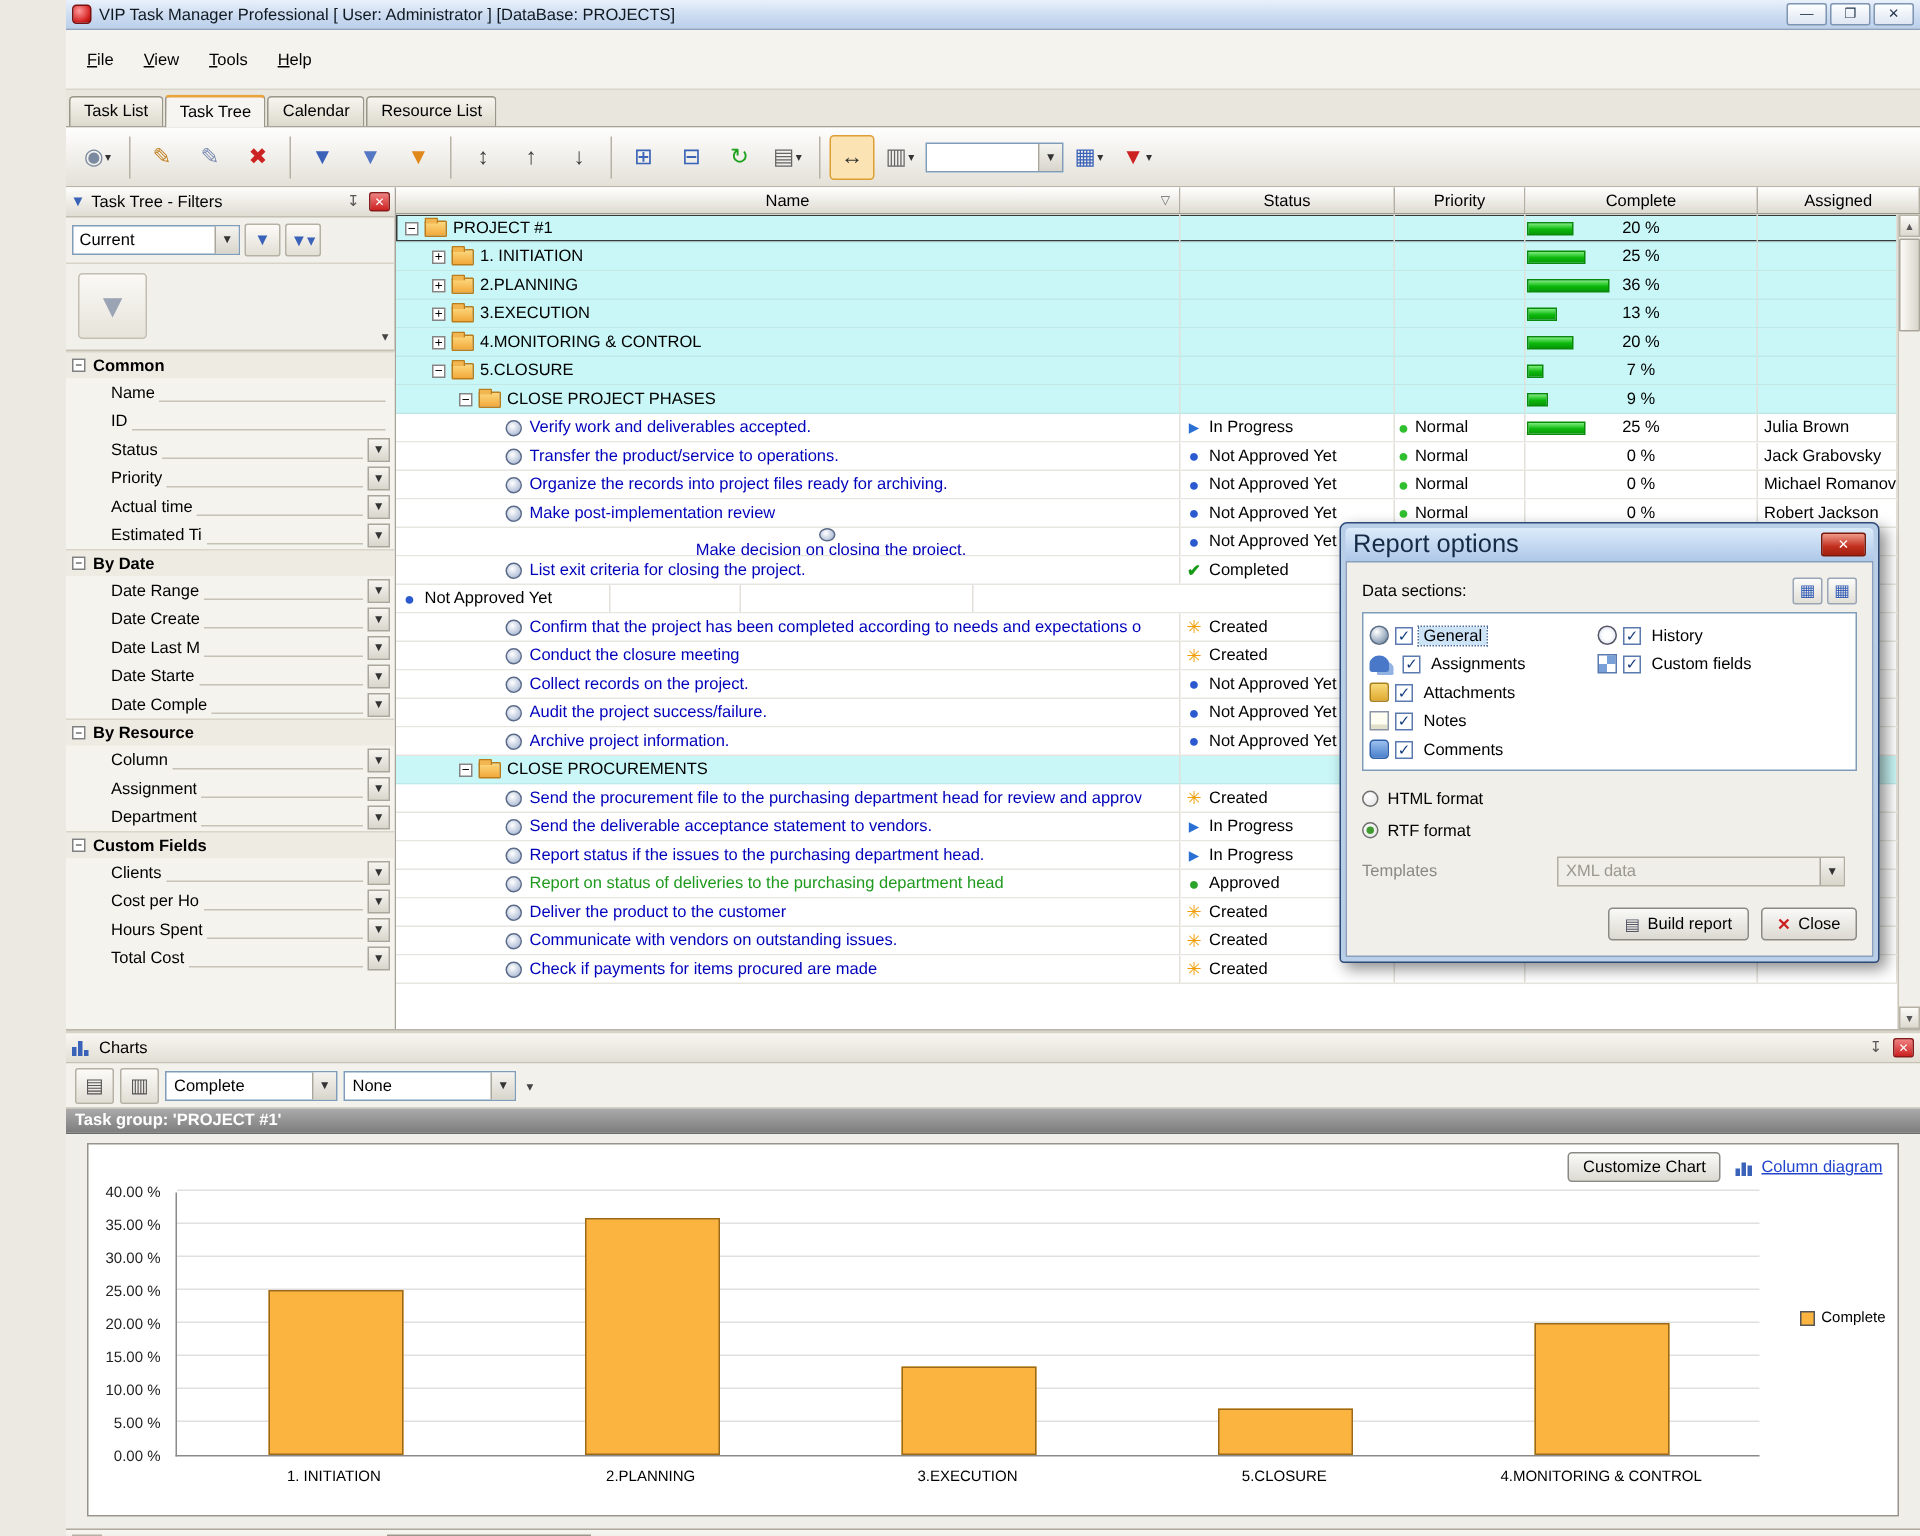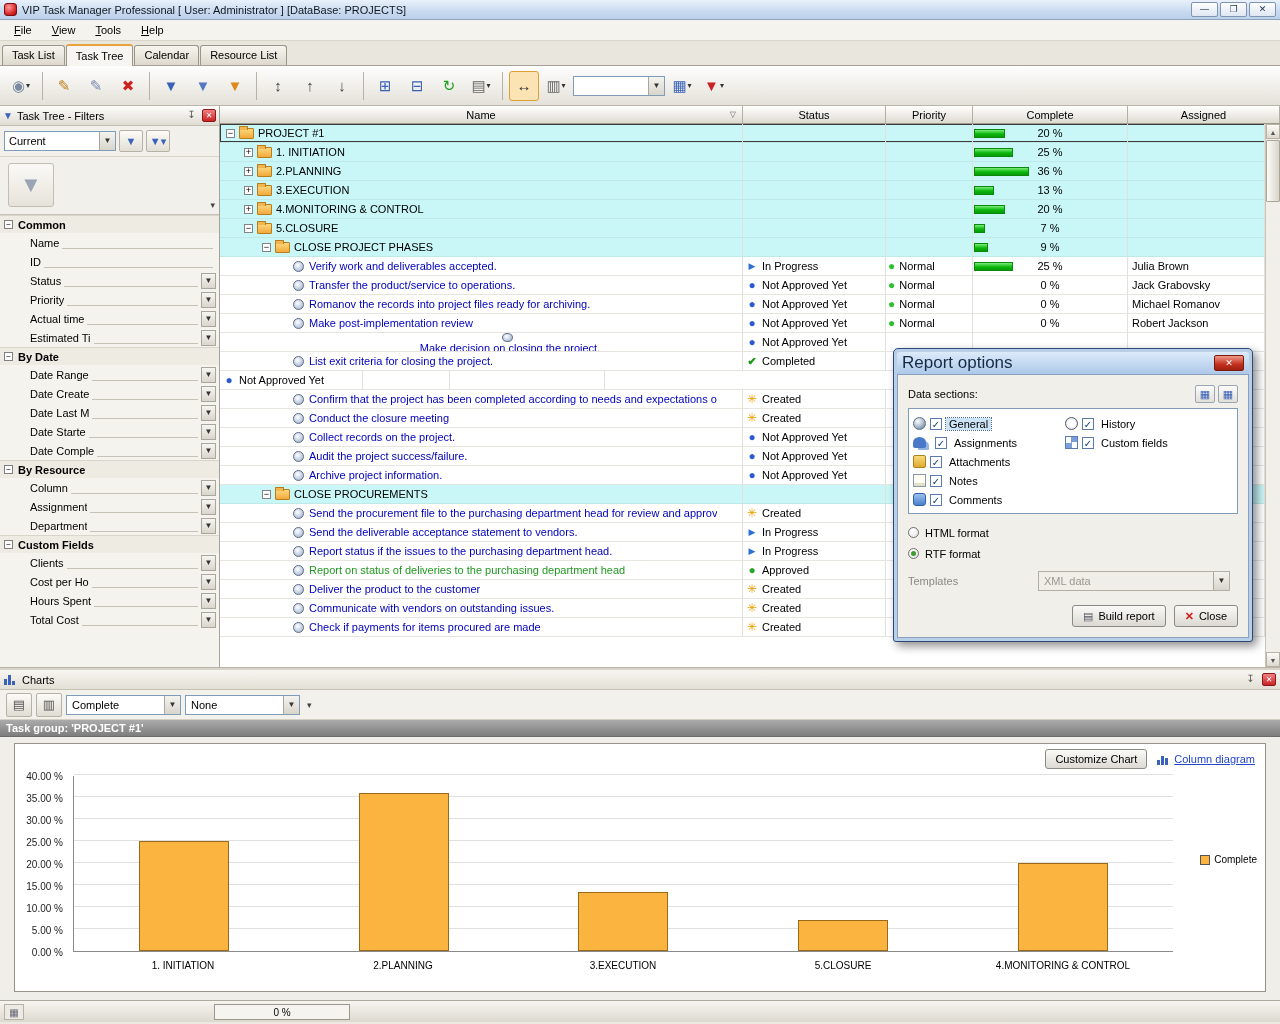--- a/index.html
+++ b/index.html
@@ -1,30 +1,30 @@
 <!DOCTYPE html>
 <html><head>
 <meta charset="utf-8">
 <style>
   * { margin:0; padding:0; box-sizing:border-box; }
   html,body { width:1280px; height:1024px; overflow:hidden; }
   body { font-family:"Liberation Sans", sans-serif; font-size:11px; color:#000; background:#e8e5de; }
-  .window { position:relative; width:1280px; height:1024px; background:#ece9e2; overflow:hidden; }
+  .window { position:relative; width:1280px; height:1024px; background:#ece9e2; overflow:hidden;padding-left:44px; }
 
   
   .titlebar { height:20px; display:flex; align-items:center; padding:0 4px; gap:5px;
     background:linear-gradient(180deg,#e9f1fb,#c9daf0 60%,#bcd0ea); border-bottom:1px solid #8da3c0; }
   .app-icon { width:13px; height:13px; border-radius:3px; background:radial-gradient(circle at 35% 30%,#ff9a9a,#d42020 70%,#8e0e0e); border:1px solid #7a1010; }
   .title-text { font-size:11px; color:#101820; }
   .win-controls { margin-left:auto; display:flex; gap:2px; }
   .win-btn { width:27px; height:15px; border:1px solid #8096b0; border-radius:2px;
     background:linear-gradient(180deg,#fdfeff,#dfe7f2); font-size:9px; line-height:13px; text-align:center; color:#24364e; }
 
   
-  .menubar { height:21px; display:flex; align-items:center; padding:0 4px; background:#f5f3ee; border-bottom:1px solid #d9d5c9; }
+  .menubar { height:40px; display:flex; align-items:center; padding:0 4px; background:#f5f3ee; border-bottom:1px solid #d9d5c9; }
   .menu-item { padding:3px 10px; }
   .menu-item u { text-decoration:underline; }
 
   
   .tabbar { height:25px; display:flex; align-items:flex-end; padding:0 2px; background:#e9e6de; border-bottom:1px solid #a6a296; }
   .tab { padding:3px 9px 4px; margin-right:1px; border:1px solid #9a968a; border-bottom:none; border-radius:3px 3px 0 0;
     background:linear-gradient(180deg,#f7f5ef,#ddd9cd); }
   .tab.active { background:#f6f5f1; position:relative; top:1px; padding-top:4px; border-top:2px solid #e8a33d; }
 
   
@@ -587,21 +587,21 @@
               <span class="ctext">0 %</span>
             </div>
             <div class="tcell c-assigned">
               <span>Jack Grabovsky</span>
             </div>
           </div>
           <div class="trow task">
             <div class="tcell c-name" style="padding-left: 60px;">
               <span class="expand-spacer"></span>
               <span class="icon-task"></span>
-              <span class="tname">Romanov the records into project files ready for archiving.</span>
+              <span class="tname">Organize the records into project files ready for archiving.</span>
             </div>
             <div class="tcell c-status">
               <span class="sicon s-notapproved">●</span>
               <span>Not Approved Yet</span>
             </div>
             <div class="tcell c-priority">
               <span class="pri-dot">●</span>
               <span>Normal</span>
             </div>
             <div class="tcell c-complete">

